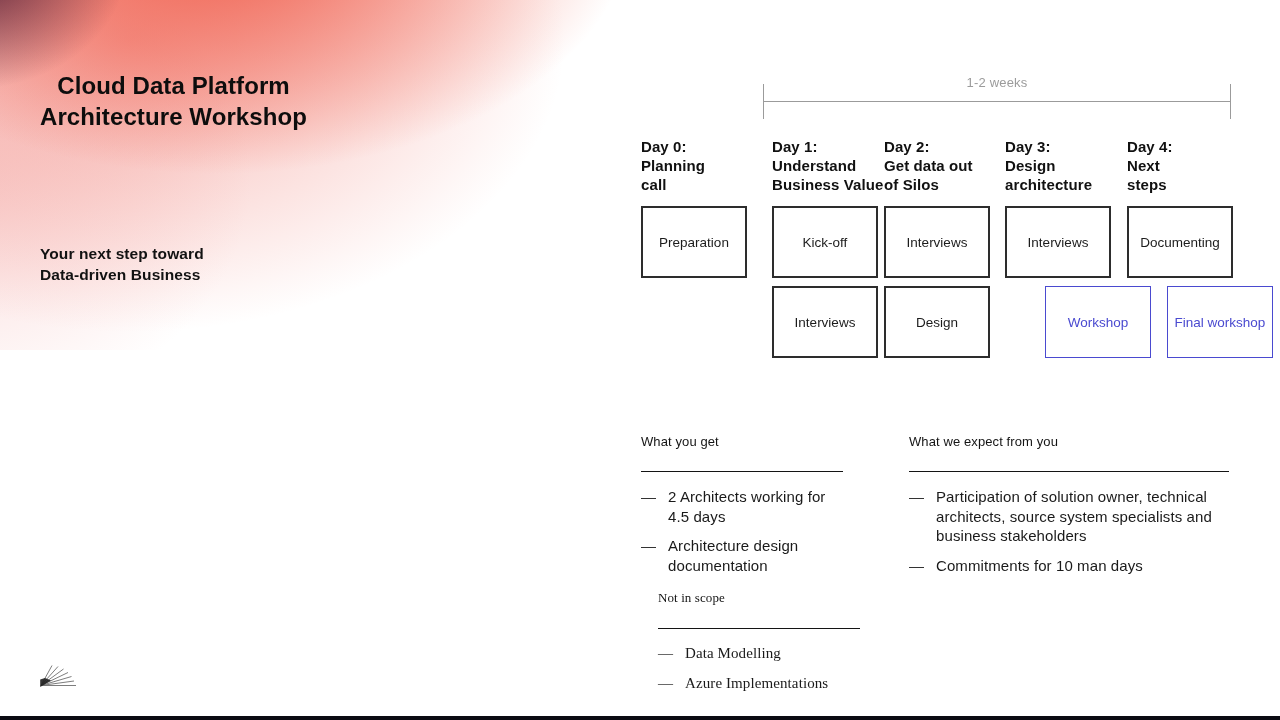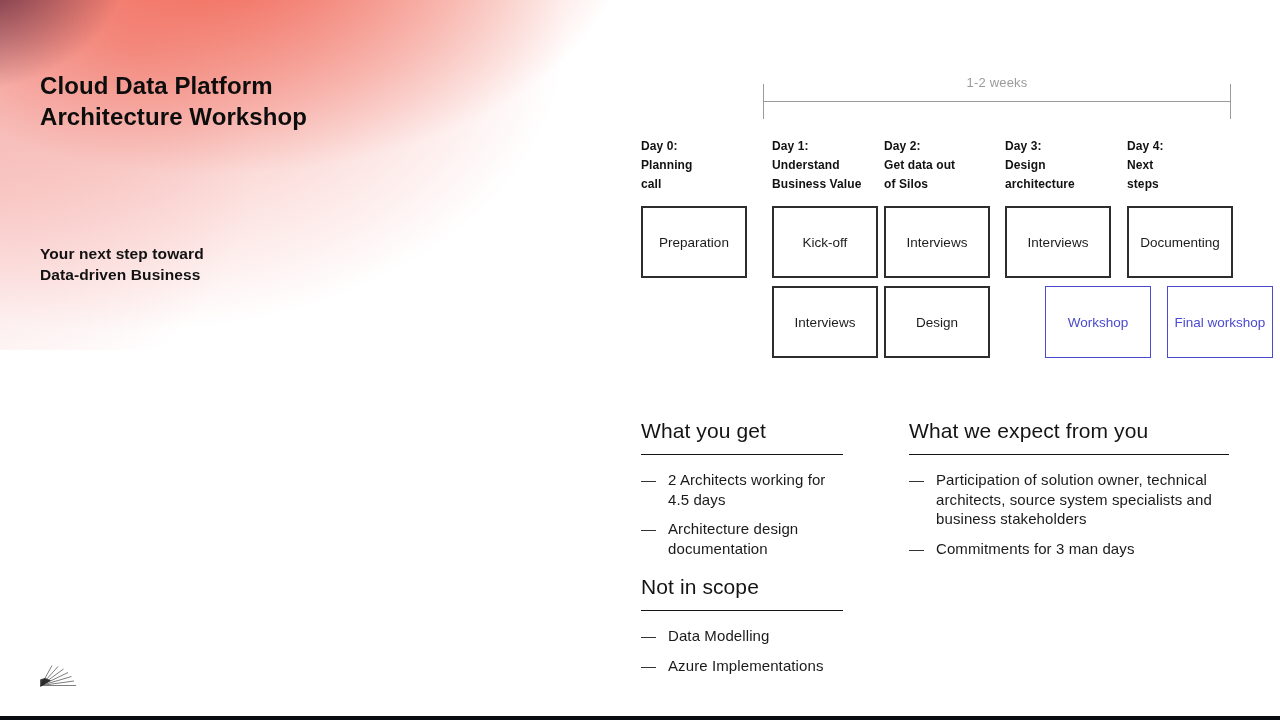--- a/index.html
+++ b/index.html
@@ -13,65 +13,65 @@
     position:absolute; left:0; top:0; width:680px; height:350px;
     background:
       radial-gradient(220px 180px at -30px -40px, rgba(72,17,42,0.95) 0%, rgba(72,17,42,0) 72%),
       radial-gradient(560px 330px at 215px -70px, rgba(239,82,62,0.92) 0%, rgba(239,82,62,0) 74%),
       radial-gradient(640px 430px at 130px 40px, rgba(240,118,108,0.55) 0%, rgba(240,118,108,0) 68%),
       radial-gradient(430px 340px at -50px 180px, rgba(243,164,162,0.45) 0%, rgba(243,164,162,0) 70%);
     pointer-events:none;
   }
   .title {
     position:absolute; left:40px; top:70px; font-size:24px; font-weight:700;
-    line-height:31px; color:#0d0d0d; white-space:pre-line; letter-spacing:0.1px;
+    line-height:31px; color:#0d0d0d; white-space:pre-line; letter-spacing:0.1px;text-align:center;
   }
   .subtitle {
     position:absolute; left:40px; top:243px; font-size:15.5px; font-weight:700;
     line-height:21px; color:#121212; white-space:pre-line; letter-spacing:0.1px;
   }
   
   .bracket-label {
     position:absolute; left:763px; top:75px; width:468px; text-align:center;
     font-size:13px; color:#9b9b9b; letter-spacing:0.2px;
   }
   .bracket-line { position:absolute; left:763px; top:101px; width:468px; height:1px; background:#9b9b9b; }
   .bracket-tick { position:absolute; top:84px; width:1px; height:35px; background:#9b9b9b; }
   .bracket-tick.left { left:763px; }
   .bracket-tick.right { left:1230px; }
   
   .day-col { position:absolute; top:0; width:106px; height:380px; }
   .day-label {
-    position:absolute; top:137px; left:0; width:122px; font-size:12px; font-weight:700;
+    position:absolute; top:137px; left:0; width:122px; font-size:15px; font-weight:700;
     line-height:19px; color:#111; white-space:pre-line; letter-spacing:0.1px;
   }
   .phase-box {
     position:absolute; left:0; width:106px; height:72px;
     border:2px solid #2d2d2d; background:#fff;
     display:flex; align-items:center; justify-content:center; text-align:center;
     font-size:13.5px; color:#1c1c1c; line-height:17px; padding:0;
   }
   .phase-box.row1 { top:206px; }
   .phase-box.row2 { top:286px; }
   .phase-box.blue { border-color:#4a4ad0; color:#4a4ad0; border-width:1.5px;margin-left:40px; }
   
   .section { position:absolute; }
   .section-heading {
-    font-size:21px; color:#141414; letter-spacing:0.1px;
-    padding-bottom:11px; border-bottom:1.5px solid #141414;
+    font-size:13px; color:#141414; letter-spacing:0.1px;
+    padding-bottom:22px; border-bottom:1.5px solid #141414;margin-top:15px;
   }
   .section ul { list-style:none; margin-top:15px; }
   .section li { display:flex; margin-bottom:10px; font-size:15px; line-height:19.5px; color:#1a1a1a; }
   .section li .dash { width:27px; flex:0 0 27px; color:#333; }
   .section li .item-text { letter-spacing:0.1px; }
   .sec-what-you-get   { left:641px; top:419px; width:202px; }
   .sec-what-you-get .item-text { width:178px; }
   .sec-expectations   { left:909px; top:419px; width:320px; }
   .sec-expectations .item-text { width:300px; }
-  .sec-not-in-scope   { left:641px; top:575px; width:202px; }
+  .sec-not-in-scope   { left:658px; top:575px; width:202px;font-family:Liberation Serif, serif; }
   .sec-not-in-scope .item-text { width:190px; }
   
   .fan-logo { position:absolute; left:39px; top:664px; width:38px; height:24px; }
   .footer-bar { position:absolute; left:0; bottom:0; width:1280px; height:4px; background:#0b0b12; }
 </style>
 </head>
 <body>
 
 <div class="slide">
 
@@ -142,21 +142,21 @@
 
   <div class="section sec-expectations">
     <div class="section-heading">What we expect from you</div>
     <ul>
       <li>
         <span class="dash">—</span>
         <span class="item-text">Participation of solution owner, technical architects, source system specialists and business stakeholders</span>
       </li>
       <li>
         <span class="dash">—</span>
-        <span class="item-text">Commitments for 3 man days</span>
+        <span class="item-text">Commitments for 10 man days</span>
       </li>
     </ul>
   </div>
 
   <div class="section sec-not-in-scope">
     <div class="section-heading">Not in scope</div>
     <ul>
       <li>
         <span class="dash">—</span>
         <span class="item-text">Data Modelling</span>

